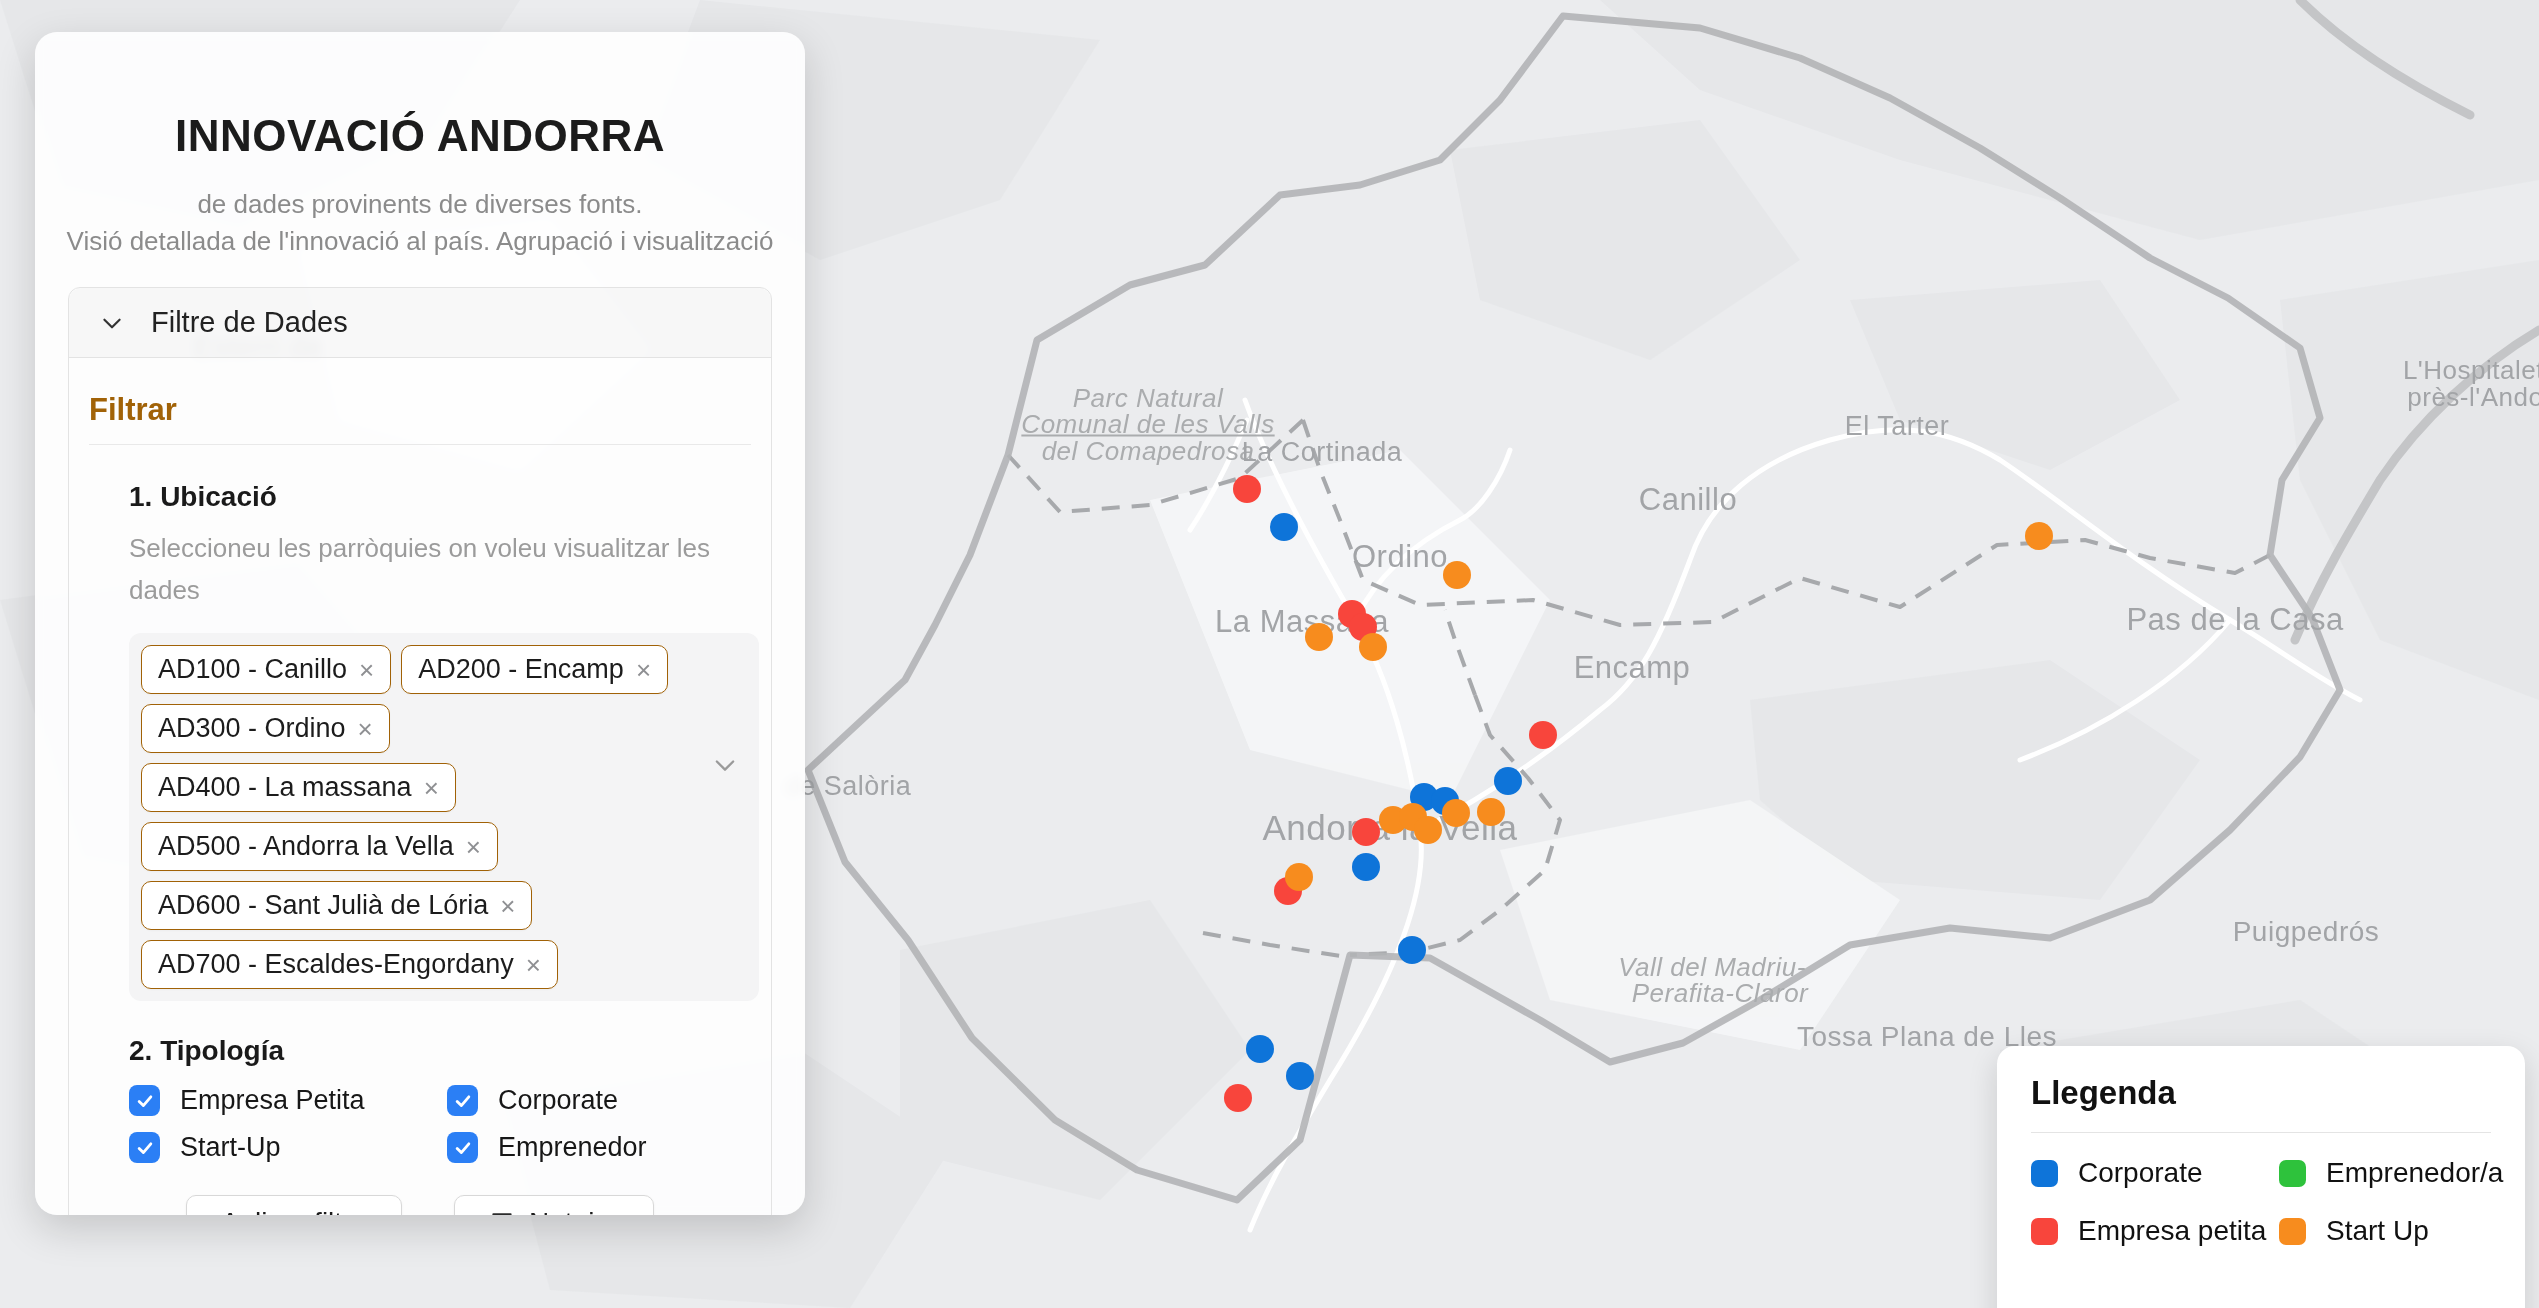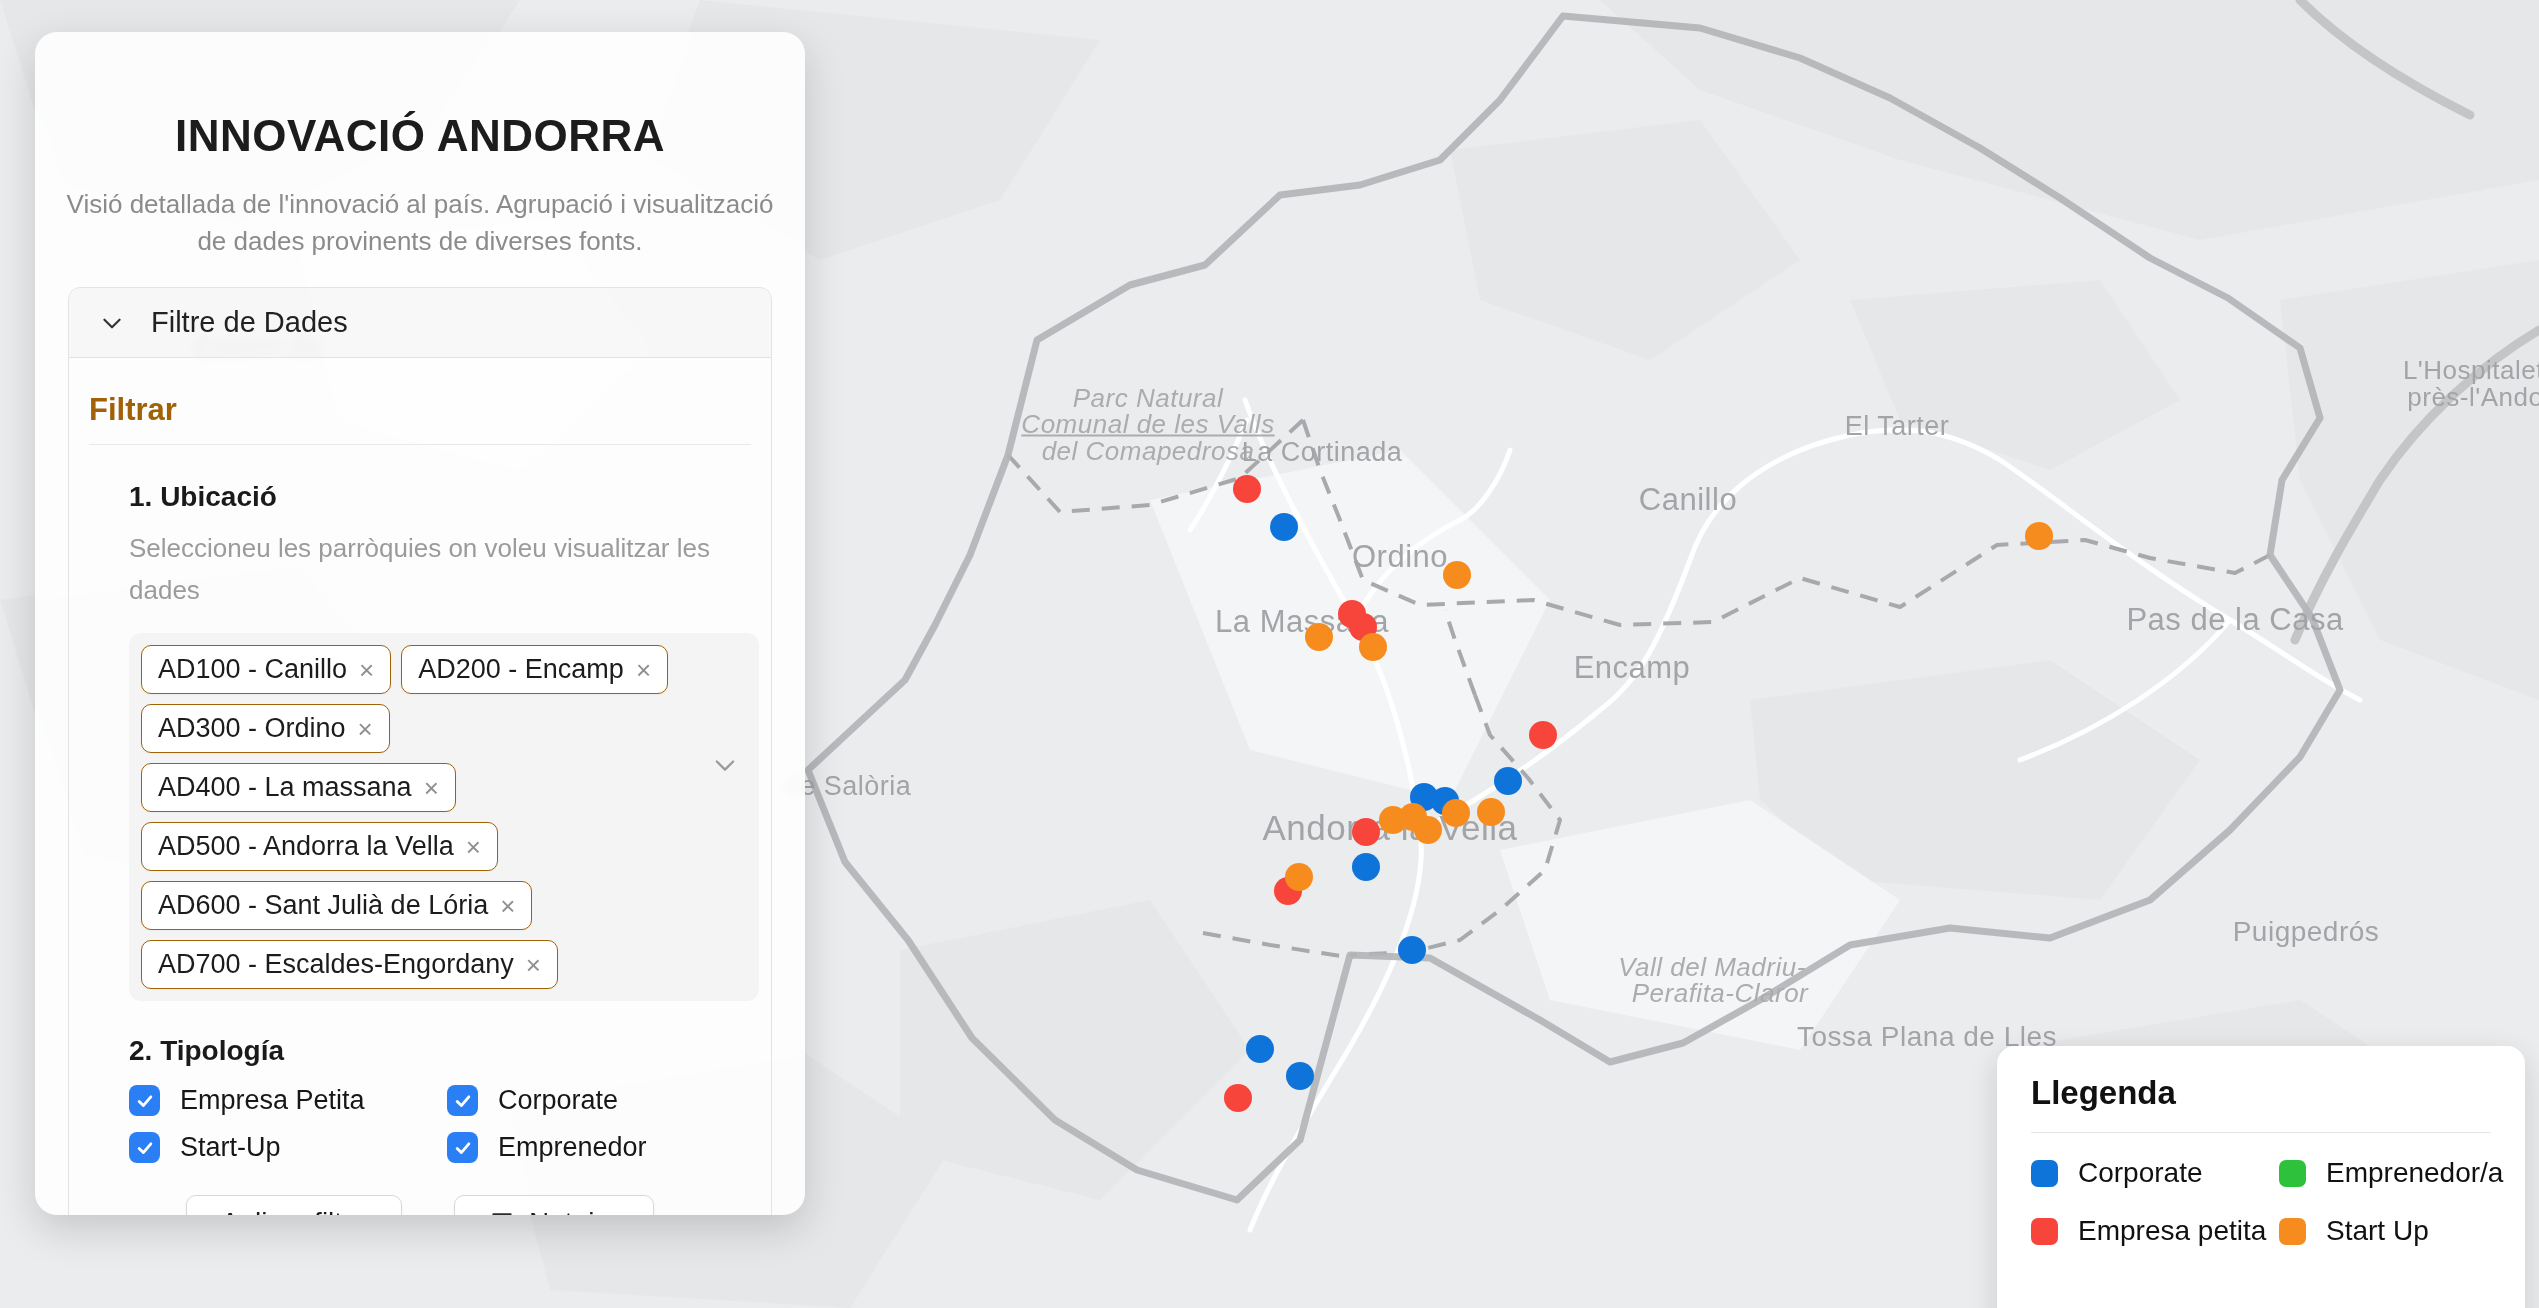--- a/index.html
+++ b/index.html
@@ -166,22 +166,22 @@
       <div class="marker" style="left: 1414px; top: 816px; background: rgb(247, 140, 30);"></div>
       <div class="marker" style="left: 1442px; top: 799px; background: rgb(247, 140, 30);"></div>
       <div class="marker" style="left: 1477px; top: 798px; background: rgb(247, 140, 30);"></div>
       <div class="marker" style="left: 1285px; top: 863px; background: rgb(247, 140, 30);"></div>
     </div>
 </div>
 
 <div class="panel">
   <div class="panel-title">INNOVACIÓ ANDORRA</div>
   <div class="panel-subtitle">
+    <div>de dades provinents de diverses fonts.</div>
     <div>Visió detallada de l'innovació al país. Agrupació i visualització</div>
-    <div>de dades provinents de diverses fonts.</div>
   </div>
 
   <div class="sections">
 
     <div class="acc-header first">
       <svg class="chev" viewBox="0 0 24 24">
         <polyline points="5,9 12,16 19,9" fill="none" stroke="#333" stroke-width="2" stroke-linecap="round" stroke-linejoin="round"></polyline>
       </svg>
       <span>Filtre de Dades</span>
     </div>

